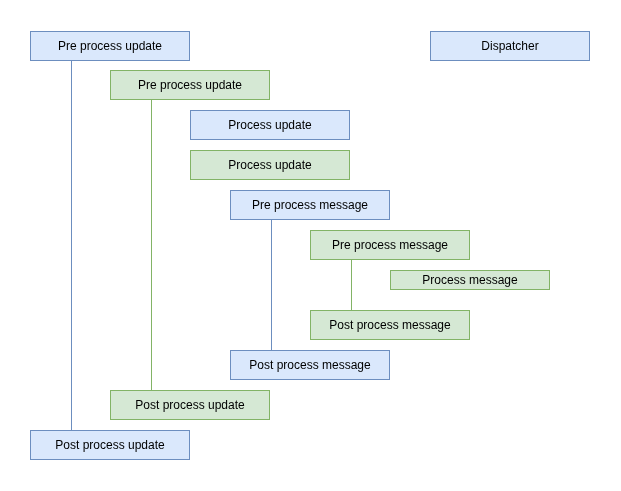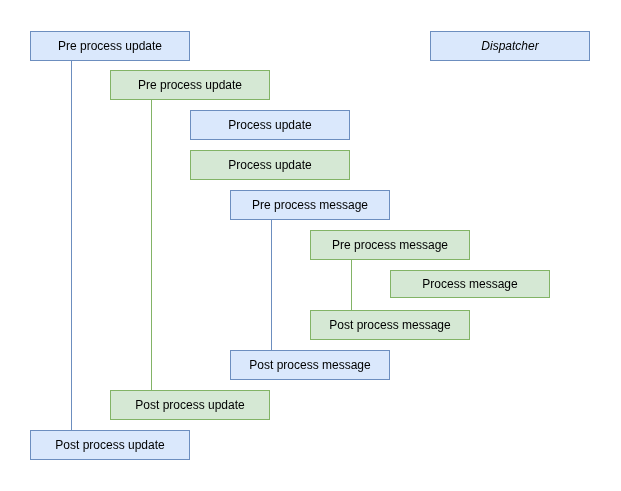--- a/index.html
+++ b/index.html
@@ -52,31 +52,31 @@
     </div>
     <div class="node" style="left: 190px; top: 150px; width: 160px; height: 30px; background: rgb(213, 232, 212); border-color: rgb(130, 179, 102); color: rgb(0, 0, 0);">
       <span>Process update</span>
     </div>
     <div class="node" style="left: 230px; top: 190px; width: 160px; height: 30px; background: rgb(218, 232, 252); border-color: rgb(108, 142, 191); color: rgb(0, 0, 0);">
       <span>Pre process message</span>
     </div>
     <div class="node" style="left: 310px; top: 230px; width: 160px; height: 30px; background: rgb(213, 232, 212); border-color: rgb(130, 179, 102); color: rgb(0, 0, 0);">
       <span>Pre process message</span>
     </div>
-    <div class="node" style="left: 390px; top: 270px; width: 160px; height: 28px; background: rgb(213, 232, 212); border-color: rgb(130, 179, 102); color: rgb(0, 0, 0);">
+    <div class="node" style="left: 390px; top: 270px; width: 160px; height: 20px; background: rgb(213, 232, 212); border-color: rgb(130, 179, 102); color: rgb(0, 0, 0);">
       <span>Process message</span>
     </div>
     <div class="node" style="left: 310px; top: 310px; width: 160px; height: 30px; background: rgb(213, 232, 212); border-color: rgb(130, 179, 102); color: rgb(0, 0, 0);">
       <span>Post process message</span>
     </div>
     <div class="node" style="left: 230px; top: 350px; width: 160px; height: 30px; background: rgb(218, 232, 252); border-color: rgb(108, 142, 191); color: rgb(0, 0, 0);">
       <span>Post process message</span>
     </div>
     <div class="node" style="left: 110px; top: 390px; width: 160px; height: 30px; background: rgb(213, 232, 212); border-color: rgb(130, 179, 102); color: rgb(0, 0, 0);">
       <span>Post process update</span>
     </div>
     <div class="node" style="left: 30px; top: 430px; width: 160px; height: 30px; background: rgb(218, 232, 252); border-color: rgb(108, 142, 191); color: rgb(0, 0, 0);">
       <span>Post process update</span>
     </div>
-    <div class="node" style="left: 430px; top: 31px; width: 160px; height: 30px; background: rgb(218, 232, 252); border-color: rgb(108, 142, 191); color: rgb(0, 0, 0); font-style: italic;">
+    <div class="node" style="left: 430px; top: 31px; width: 160px; height: 30px; background: rgb(218, 232, 252); border-color: rgb(108, 142, 191); color: rgb(0, 0, 0);">
       <span>Dispatcher</span>
     </div>
   </div>
 
 </body></html>

